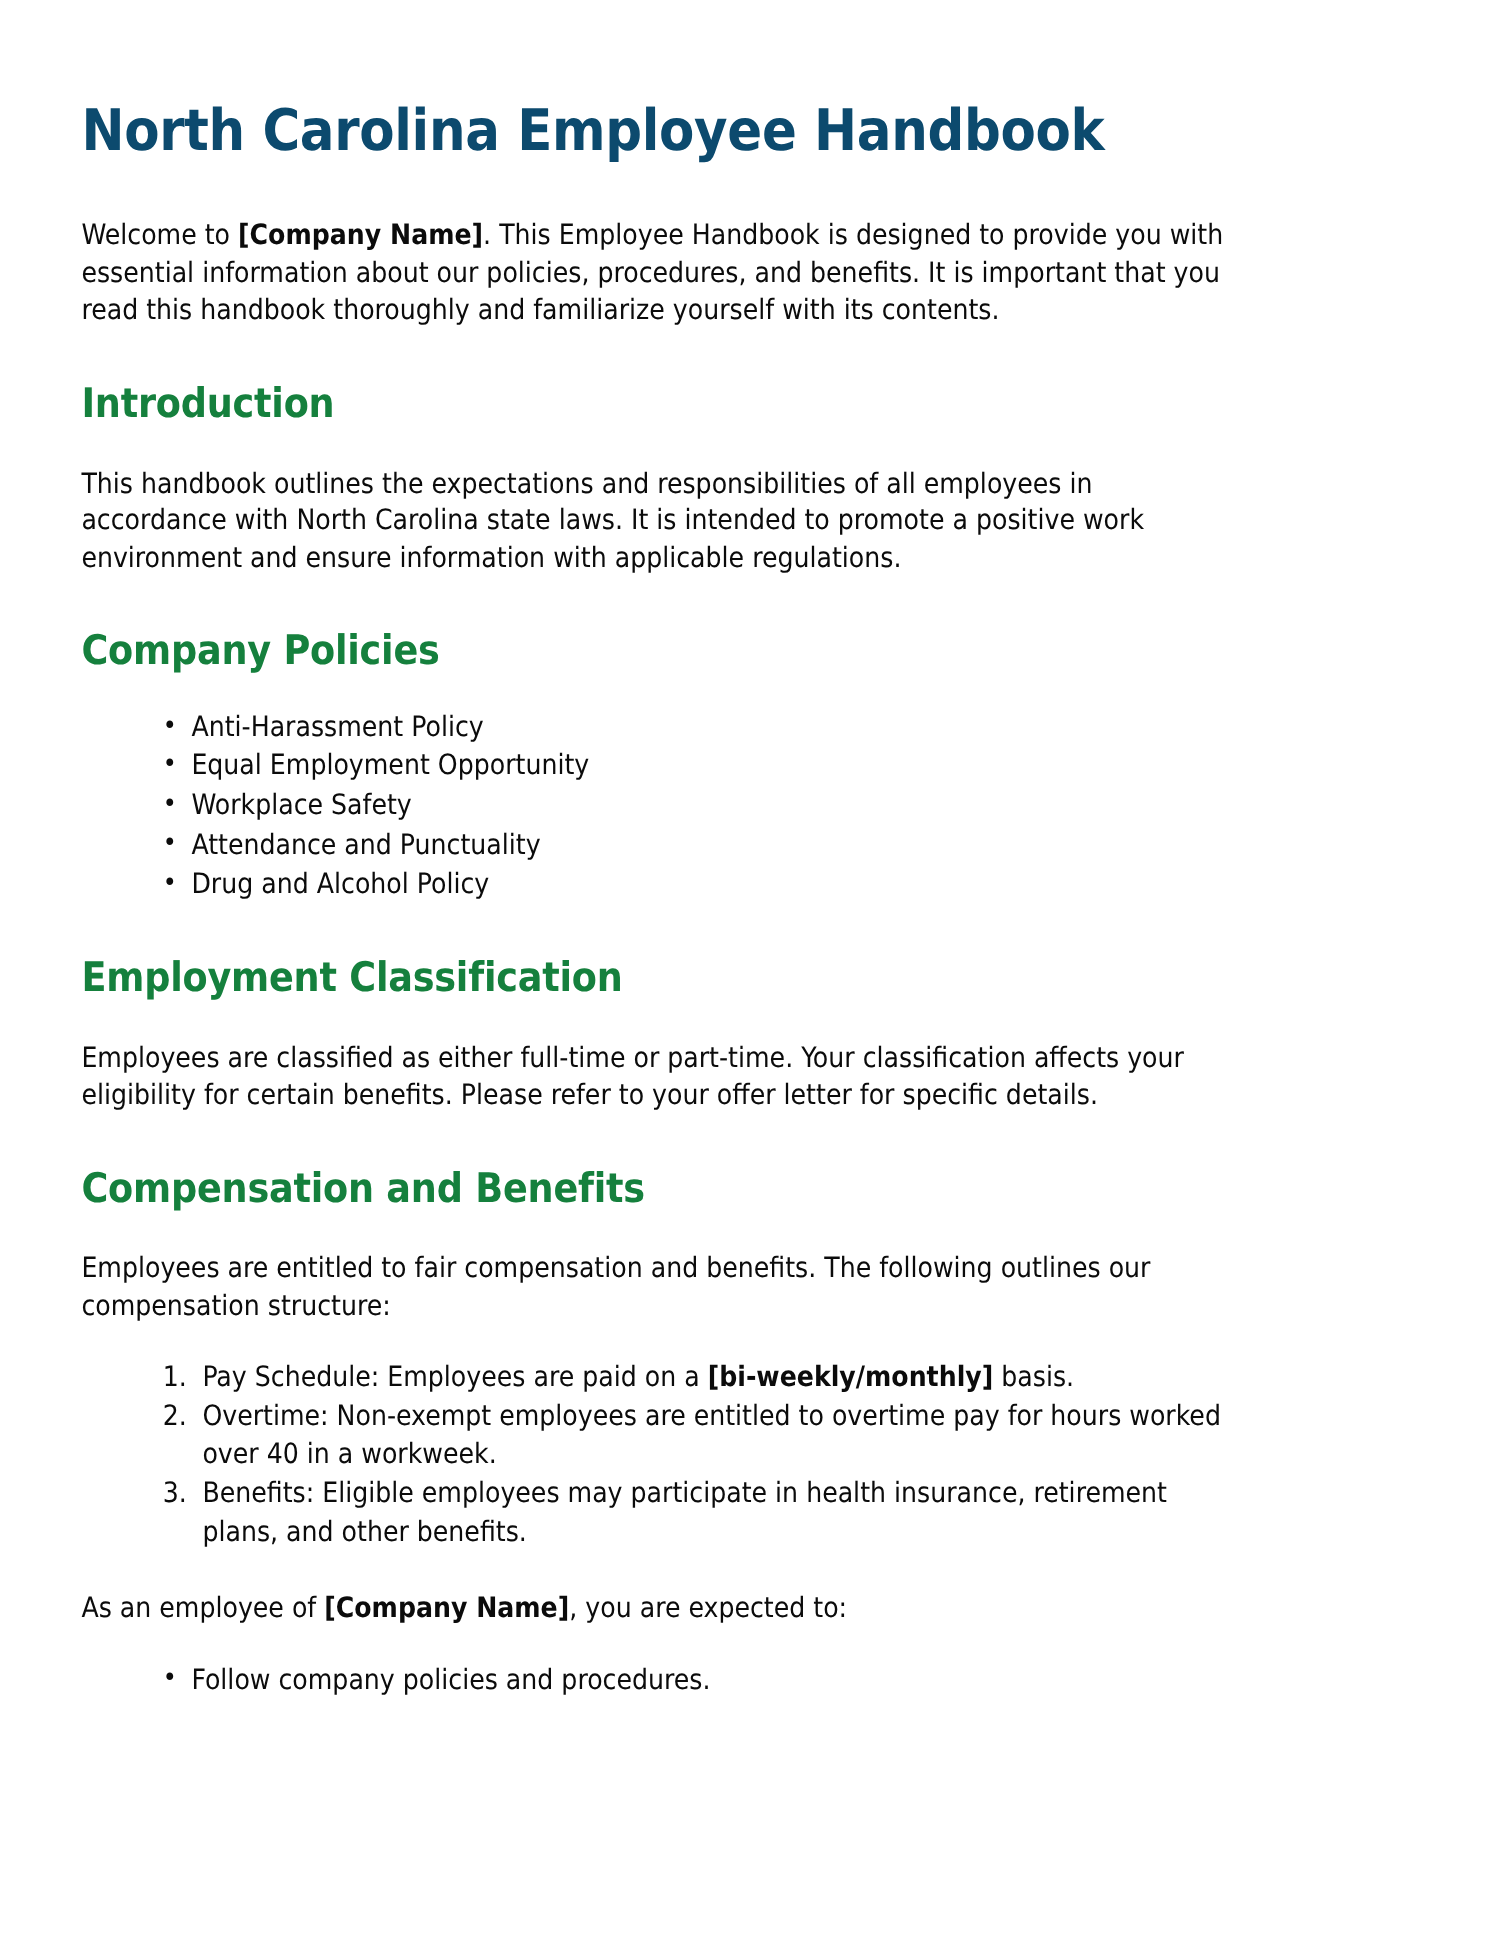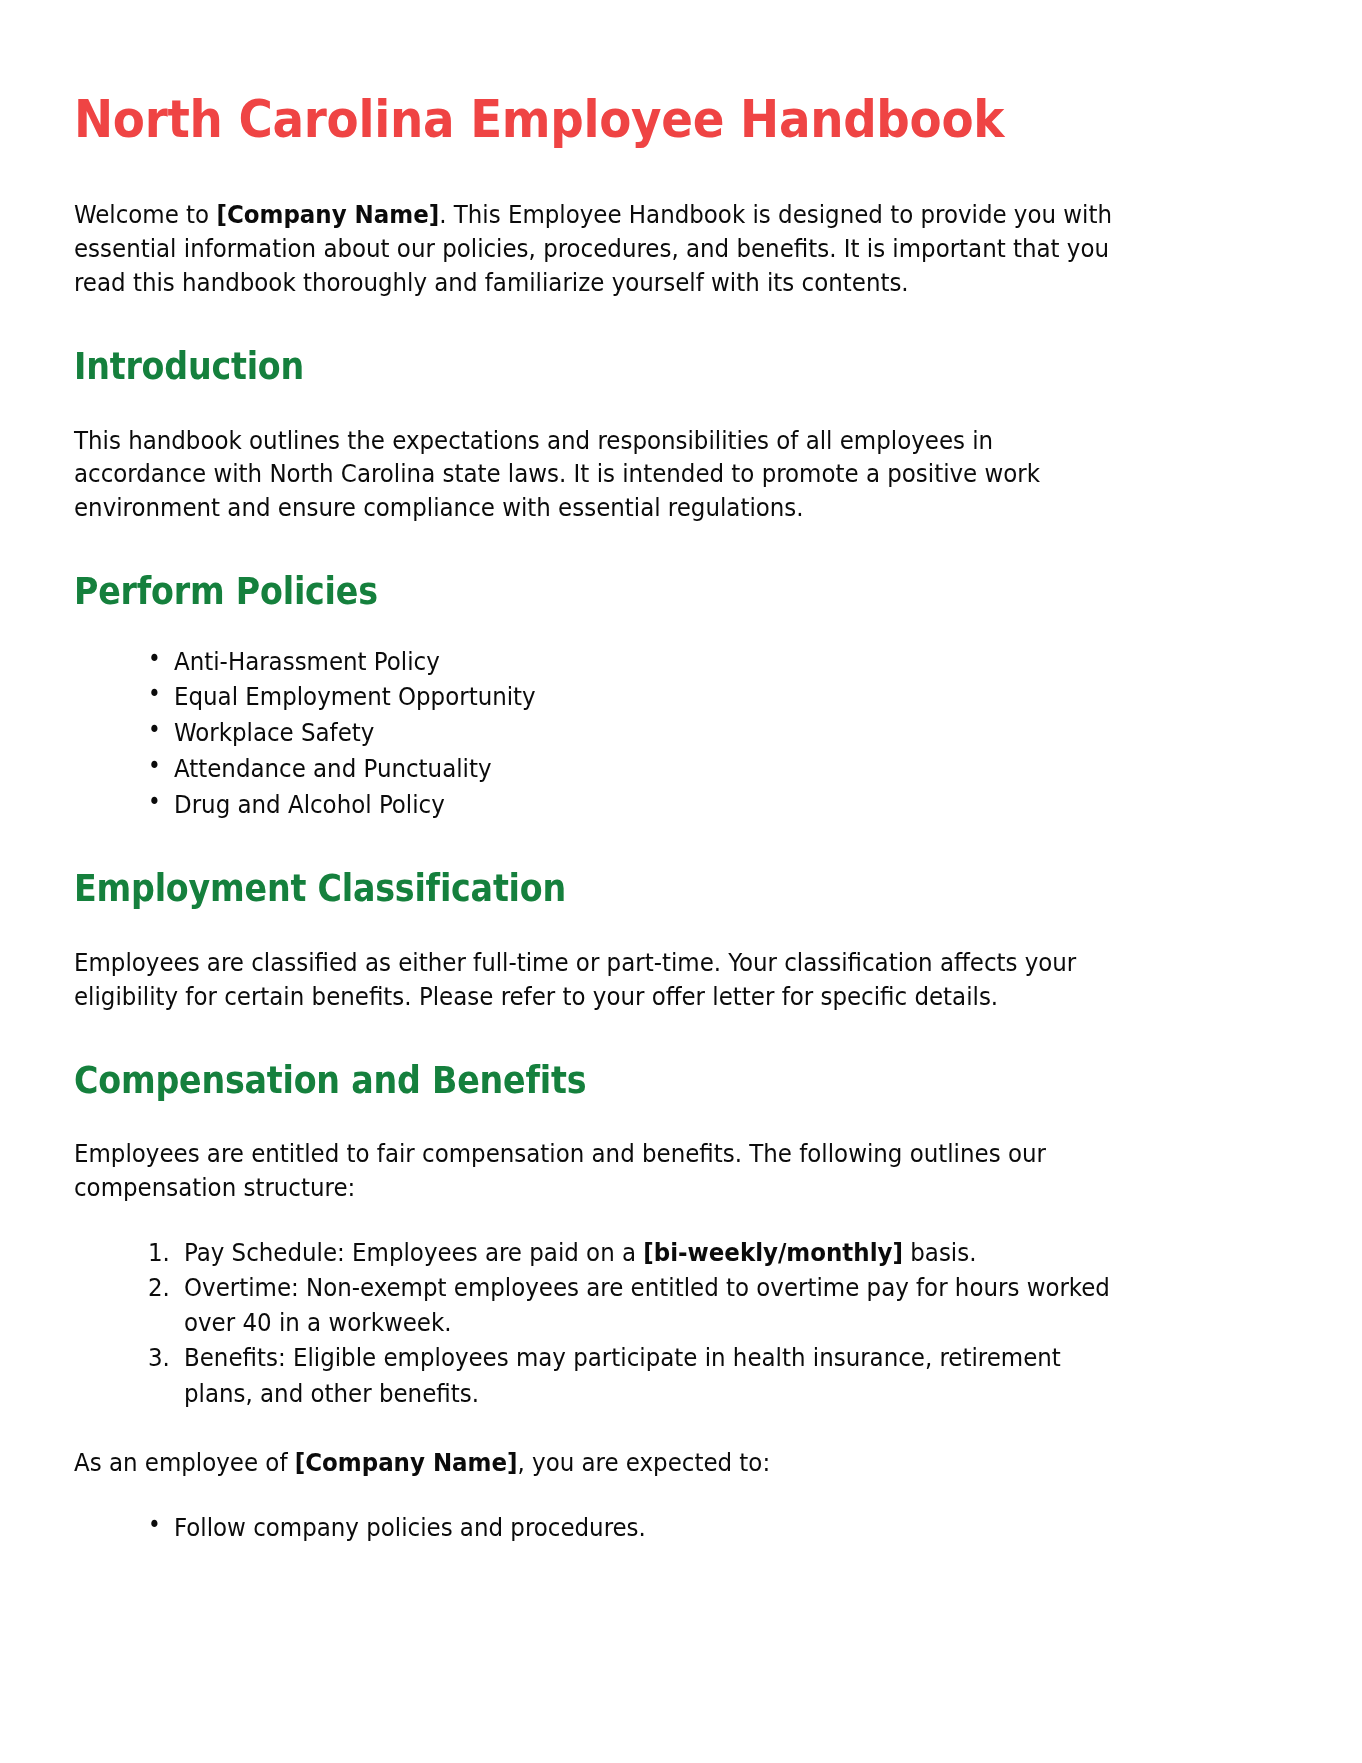--- a/index.html
+++ b/index.html
@@ -26,21 +26,21 @@
     box-sizing: border-box;
     padding: 74px 232px 0 74px;
   }
   .doc-title {
     font-size: 52px;
     font-weight: bold;
     line-height: 1.12;
     letter-spacing: -0.3px;
     margin: 0 0 0 0;
     padding-top: 16px;
-    color: #ef4444;
+    color: #0c4a6e;
   }
   .intro-para {
     font-size: 25.5px;
     line-height: 1.33;
     margin-top: 50px;
     margin-bottom: 0;
     max-width: 1065px;
   }
   h2.section-heading {
     font-size: 37px;
@@ -110,23 +110,23 @@
 </head>
 <body>
 
 <div class="page">
 
   <h1 class="doc-title">North Carolina Employee Handbook</h1>
 
   <p class="intro-para"><span>Welcome to </span><span class="b">[Company Name]</span><span>. This Employee Handbook is designed to provide you with essential information about our policies, procedures, and benefits. It is important that you read this handbook thoroughly and familiarize yourself with its contents.</span></p>
 
   <h2 class="section-heading">Introduction</h2>
-  <p class="body-para">This handbook outlines the expectations and responsibilities of all employees in accordance with North Carolina state laws. It is intended to promote a positive work environment and ensure compliance with essential regulations.</p>
+  <p class="body-para">This handbook outlines the expectations and responsibilities of all employees in accordance with North Carolina state laws. It is intended to promote a positive work environment and ensure information with applicable regulations.</p>
 
-  <h2 class="section-heading">Perform Policies</h2>
+  <h2 class="section-heading">Company Policies</h2>
   <ul class="bullet-list">
     <li>Anti-Harassment Policy</li>
     <li>Equal Employment Opportunity</li>
     <li>Workplace Safety</li>
     <li>Attendance and Punctuality</li>
     <li>Drug and Alcohol Policy</li>
   </ul>
 
   <h2 class="section-heading">Employment Classification</h2>
   <p class="body-para">Employees are classified as either full-time or part-time. Your classification affects your eligibility for certain benefits. Please refer to your offer letter for specific details.</p>

